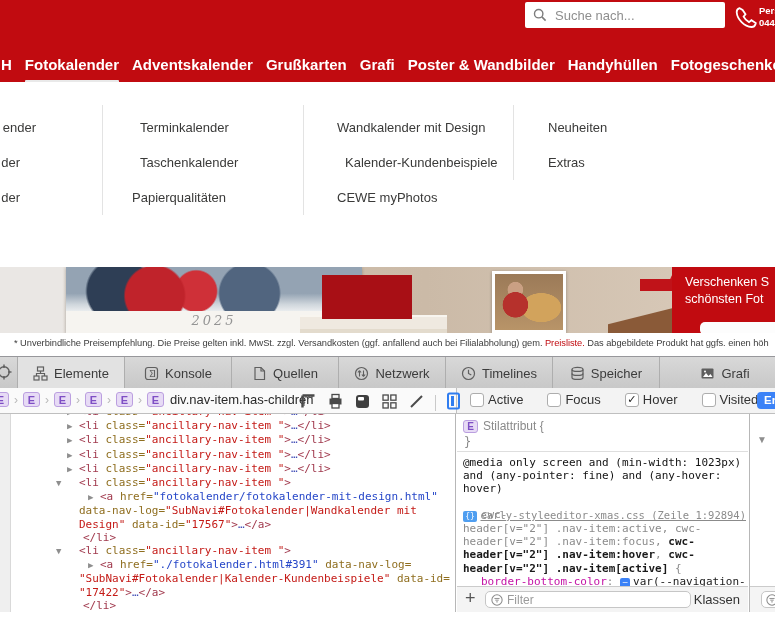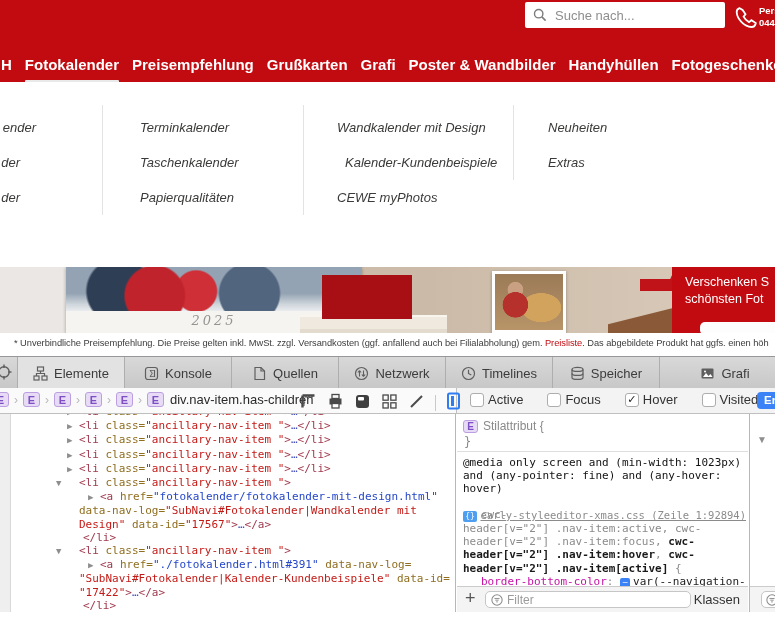--- a/index.html
+++ b/index.html
@@ -15,21 +15,21 @@
                     font-family:"Liberation Sans",sans-serif;background:transparent;}
   .search-box input::placeholder{color:#8e8e8e;}
   .phone-icon{left:733px;top:5px;width:24px;height:24px;}
   .phone-text{left:759px;top:5px;color:#fff;font-size:9.5px;font-weight:bold;line-height:12px;white-space:nowrap;}
   .main-nav{left:1px;top:45px;height:37px;display:flex;gap:13px;align-items:flex-start;width:790px;overflow:hidden;}
   .nav-item{color:#fff;font-size:15px;font-weight:bold;line-height:24px;margin-top:8px;position:relative;
             white-space:nowrap;text-decoration:none;cursor:pointer;}
   .nav-item.active::after{content:"";position:absolute;left:0;right:0;bottom:-7px;height:4px;background:#e9e9e9;border-radius:1px;}
 
   
-  .dropdown{left:0;top:82px;width:775px;height:219px;background:#fff;font-style:italic;}
+  .dropdown{left:0;top:82px;width:775px;height:219px;background:#fff;}
   .dd-divider{width:1px;background:#e3e3e3;top:23px;}
   .dd-item{position:absolute;font-size:13px;color:#3a3a39;white-space:nowrap;cursor:pointer;}
 
   
   .banner{left:0;top:267px;width:775px;height:66px;overflow:hidden;
      background:linear-gradient(90deg,#eae7e4 0,#eae7e4 8%,#d1c1b0 10%,#cbbaa7 55%,#d6c7b6 86%,#dccdbd 100%);}
   .calendar{left:66px;top:0;width:296px;height:66px;background:#f6f4f0;box-shadow:0 1px 3px rgba(0,0,0,.25);}
   .calendar-photo{left:0;top:0;width:296px;height:44px;
      background:
        radial-gradient(circle at 30% 65%, #c0232b 0 14%, transparent 15%),
@@ -161,42 +161,42 @@
         <path d="M6.6 3.2c-1.8.6-3 2.2-2.9 4.1.2 3.4 2 6.9 4.9 9.8 2.9 2.9 6.4 4.7 9.8 4.9 1.9.1 3.5-1.1 4.1-2.9l.3-1-4.4-2.9-2.4 1.9c-2.3-1.2-4.2-3.1-5.4-5.4l1.9-2.4-2.9-4.4z" fill="none" stroke="#fff" stroke-width="1.8"></path>
       </svg>
   </div>
   <div class="abs phone-text">
     <div>Pers</div>
     <div>044</div>
   </div>
   <nav class="abs main-nav">
       <a class="nav-item">H</a>
       <a class="nav-item active">Fotokalender</a>
-      <a class="nav-item">Preisempfehlung</a>
+      <a class="nav-item">Adventskalender</a>
       <a class="nav-item">Grußkarten</a>
       <a class="nav-item">Grafi</a>
       <a class="nav-item">Poster &amp; Wandbilder</a>
       <a class="nav-item">Handyhüllen</a>
       <a class="nav-item">Fotogeschenke</a>
     </nav>
 </div>
 
 <div class="abs dropdown">
   <div class="abs dd-divider" style="left:102px;height:110px;"></div>
   <div class="abs dd-divider" style="left:303px;height:110px;"></div>
   <div class="abs dd-divider" style="left:513px;height:75px;"></div>
   <div>
       <div class="dd-item" style="top: 38px; right: 739px; white-space: nowrap;">ender</div>
       <div class="dd-item" style="top: 73px; right: 755px; white-space: nowrap;">der</div>
       <div class="dd-item" style="top: 108px; right: 755px; white-space: nowrap;">der</div>
     </div>
   <div>
       <div class="dd-item" style="top: 38px; left: 140px;">Terminkalender</div>
       <div class="dd-item" style="top: 73px; left: 140px;">Taschenkalender</div>
-      <div class="dd-item" style="top: 108px; left: 140px;">Papierqualitäten</div>
+      <div class="dd-item" style="top: 108px; left: 132px;">Papierqualitäten</div>
     </div>
   <div>
       <div class="dd-item" style="top: 38px; left: 337px;">Wandkalender mit Design</div>
       <div class="dd-item" style="top: 73px; left: 337px; margin-left: 8px;">Kalender-Kundenbeispiele</div>
       <div class="dd-item" style="top: 108px; left: 337px;">CEWE myPhotos</div>
     </div>
   <div>
       <div class="dd-item" style="top: 38px; left: 548px;">Neuheiten</div>
       <div class="dd-item" style="top: 73px; left: 548px;">Extras</div>
     </div>

